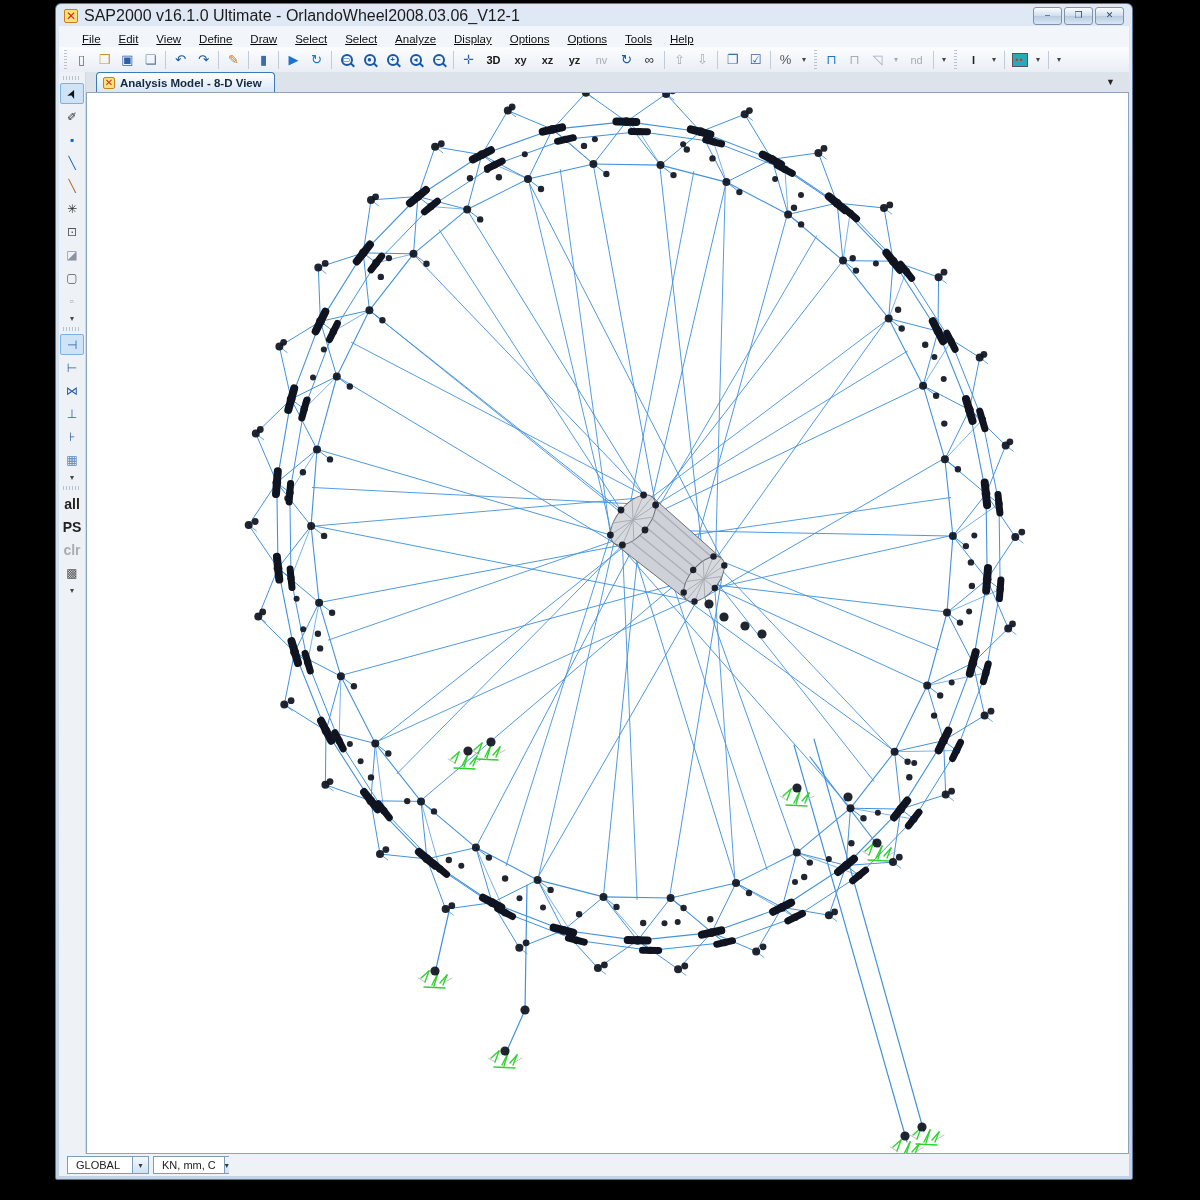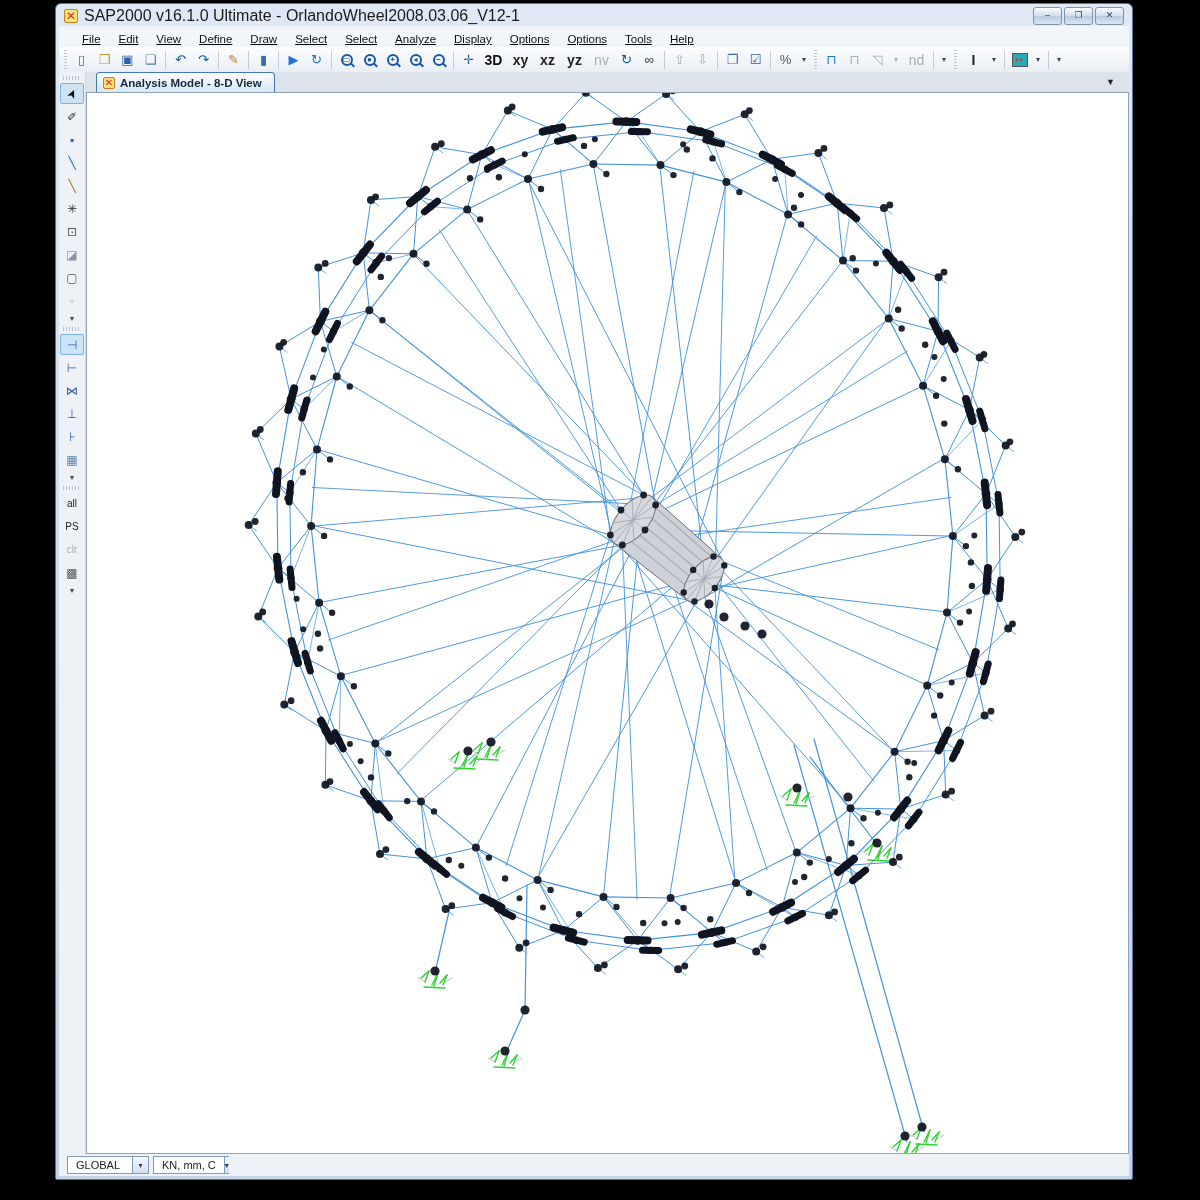--- a/index.html
+++ b/index.html
@@ -24,21 +24,21 @@
   
   .menubar{position:absolute;left:3px;right:3px;top:22px;height:21px;background:#f2f5f9;
       display:flex;align-items:flex-end;padding-left:14px;border-bottom:1px solid #e0e4ea;text-decoration:underline;}
   .menu-item{font-size:11.5px;color:#111;padding:2px 9px;cursor:default;}
   
   .toolbar{position:absolute;left:3px;right:3px;top:43px;height:25px;
       background:linear-gradient(#fcfdfe,#e9eef5);display:flex;align-items:center;
       padding-left:2px;border-bottom:1px solid #c9d2dd;}
   .tb-btn{min-width:19px;height:19px;display:inline-flex;align-items:center;justify-content:center;
       font-size:13px;margin:0 1px;border:1px solid transparent;border-radius:2px;color:#2f5fa8;}
-  .tb-btn.txt{font-size:14px;font-weight:bold;color:#222;padding:0 2px;}
+  .tb-btn.txt{font-size:11px;font-weight:bold;color:#222;padding:0 2px;}
   .tb-btn.dis{color:#a9adb3 !important;font-weight:normal;}
   .tb-btn.drop{min-width:10px;font-size:8px;color:#444;}
   .tb-sep{width:1px;height:18px;background:#c3cbd6;margin:0 3px;}
   .tb-grip{width:5px;height:20px;margin:0 3px;
       background:repeating-linear-gradient(#b9c2cf 0 1px,transparent 1px 3px);width:3px;}
   .mag{position:relative;width:12px;height:12px;border:2px solid #1858a8;border-radius:50%;
       display:inline-flex;align-items:center;justify-content:center;
       font-size:8px;font-weight:bold;color:#1858a8;box-sizing:border-box;}
   .mag::after{content:"";position:absolute;width:5px;height:2px;background:#1858a8;
       right:-4px;bottom:-2px;transform:rotate(45deg);}
@@ -54,21 +54,21 @@
   .tab-overflow{margin-left:auto;margin-right:14px;align-self:center;font-size:9px;color:#222;}
   
   .left-toolbar{position:absolute;left:3px;top:68px;width:27px;bottom:25px;background:#eef1f5;
       border-right:1px solid #d4d9e0;display:flex;flex-direction:column;align-items:center;
       padding-top:2px;box-sizing:border-box;}
   .lt-grip{width:18px;height:4px;margin:2px 0;
       background:repeating-linear-gradient(90deg,#b9c2cf 0 1px,transparent 1px 3px);}
   .lt-btn{width:22px;height:19px;display:flex;align-items:center;justify-content:center;
       font-size:12px;color:#2f5fa8;margin:1px 0;border:1px solid transparent;border-radius:2px;}
   .lt-btn.sel{background:#cfe3f7;border-color:#7eb0e0;}
-  .lt-btn.txt{font-size:10px;font-weight:normal;color:#222;}
+  .lt-btn.txt{font-size:14px;font-weight:bold;color:#222;}
   .lt-btn.dis{color:#a9adb3 !important;}
   .lt-btn.drop{height:9px;font-size:8px;color:#444;}
   .ptr{display:inline-block;transform:rotate(-65deg);color:#111;}
   
   .canvas{position:absolute;left:30px;top:88px;right:3px;bottom:25px;background:#fff;
       border:1px solid #8ea4bd;box-sizing:border-box;overflow:hidden;}
   
   .statusbar{position:absolute;left:3px;right:3px;bottom:3px;height:22px;background:#eef1f5;
       display:flex;align-items:center;font-size:11px;color:#222;padding:0 4px;box-sizing:border-box;}
   .status-field{flex:1;height:18px;display:flex;align-items:center;padding-left:12px;}

